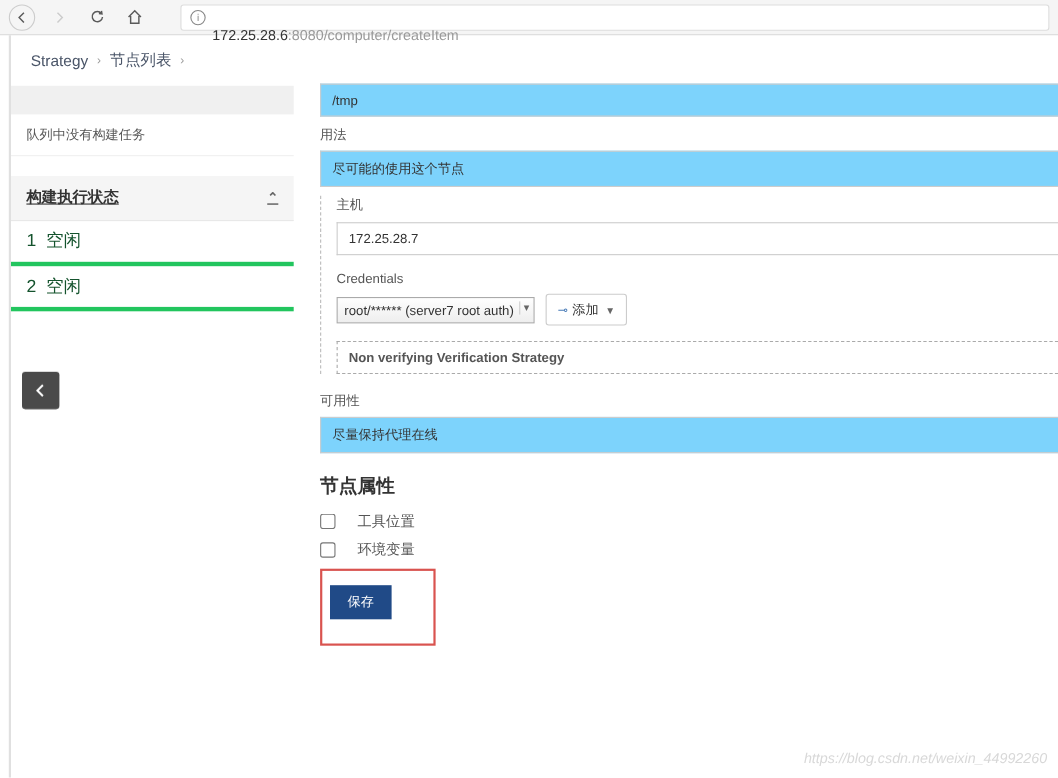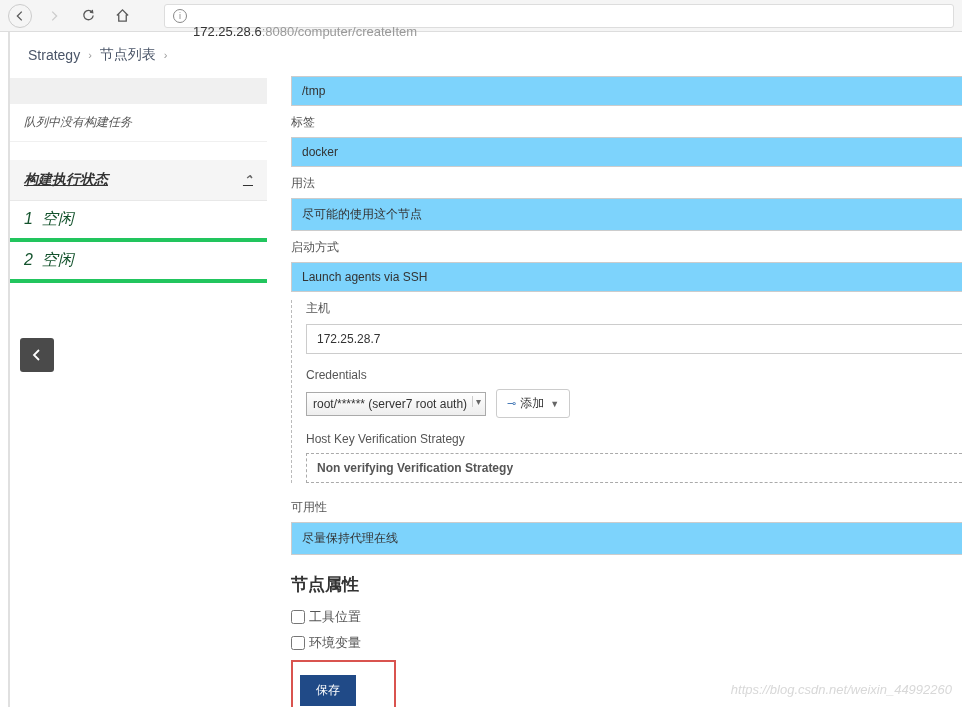--- a/index.html
+++ b/index.html
@@ -96,21 +96,20 @@
       cursor: pointer;
     }
     .breadcrumb-sep {
       color: #999;
       font-size: 11px;
     }
     .sidebar {
       width: 257px;
       flex-shrink: 0;
       padding-top: 46px;
-      font-style: italic;
     }
     .sidebar-large-gray {
       height: 26px;
       background: #f0f0f0;
     }
     .sidebar-section {
       padding: 10px 14px;
       font-size: 12px;
       color: #555;
       border-bottom: 1px solid #f0f0f0;
@@ -232,21 +231,21 @@
     }
     .section-heading {
       font-size: 17px;
       font-weight: bold;
       color: #333;
       margin: 18px 0 12px 0;
     }
     .checkbox-row {
       display: flex;
       align-items: center;
-      gap: 4px;
+      gap: 20px;
       margin-bottom: 8px;
     }
     .checkbox-row input[type="checkbox"] {
       width: 14px;
       height: 14px;
     }
     .checkbox-row label {
       font-size: 13px;
       color: #555;
     }
@@ -354,55 +353,46 @@
     <svg width="12" height="12" viewBox="0 0 12 12">
         <path d="M8 1 L3 6 L8 11" stroke="#fff" stroke-width="1.8" fill="none"></path>
       </svg>
   </div>
 
   <div class="main">
     <div class="form-group">
       <div class="form-control">/tmp</div>
     </div>
 
-    <div class="form-group">
-      <span class="form-label">标签</span>
-      <div class="form-control">docker</div>
-    </div>
 
     <div class="form-group">
       <span class="form-label">用法</span>
       <div class="form-control">尽可能的使用这个节点</div>
     </div>
 
-    <div class="form-group">
-      <span class="form-label">启动方式</span>
-      <div class="form-control">Launch agents via SSH</div>
-    </div>
 
     <div class="dashed-section">
       <div class="sub-group">
         <span class="sub-label">主机</span>
         <div class="sub-control">172.25.28.7</div>
       </div>
 
       <div class="sub-group">
         <span class="sub-label">Credentials</span>
         <div class="credentials-row">
           <div class="select-box">root/****** (server7 root auth)</div>
           <div class="add-button">
             <span class="key-icon">⊸</span>
             <span>添加</span>
             <span class="caret">▼</span>
           </div>
         </div>
       </div>
 
       <div class="sub-group" style="margin-bottom:4px;">
-        <span class="sub-label">Host Key Verification Strategy</span>
         <div class="verification-box">Non verifying Verification Strategy</div>
       </div>
     </div>
 
     <div class="form-group">
       <span class="form-label">可用性</span>
       <div class="form-control">尽量保持代理在线</div>
     </div>
 
     <div class="section-heading">节点属性</div>

